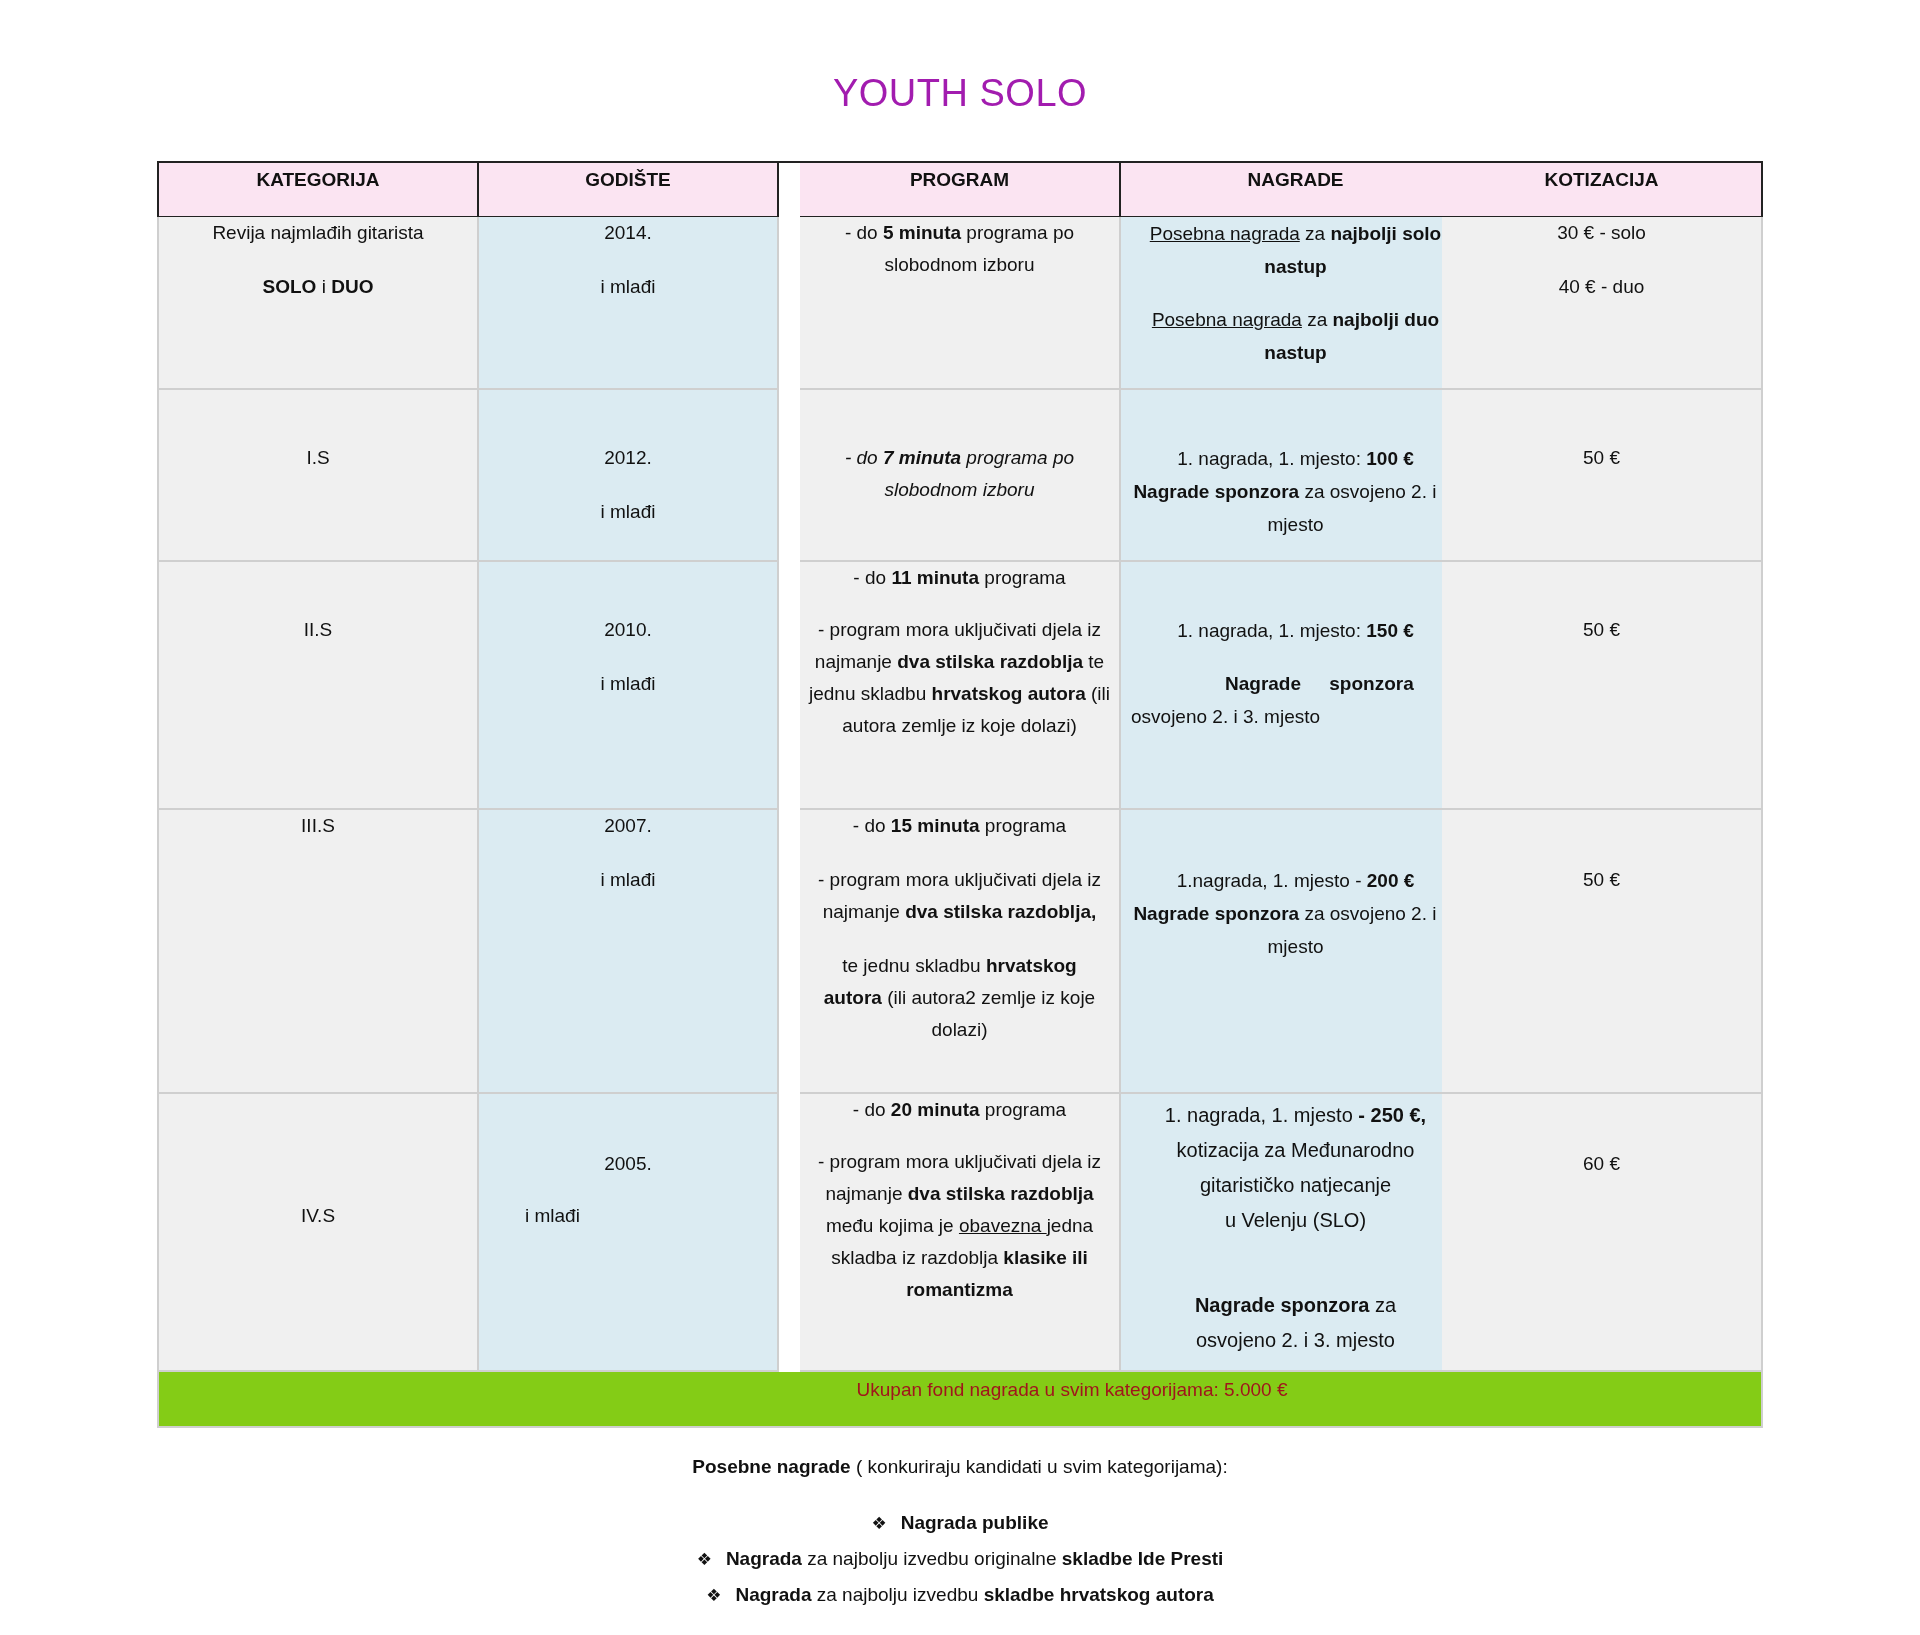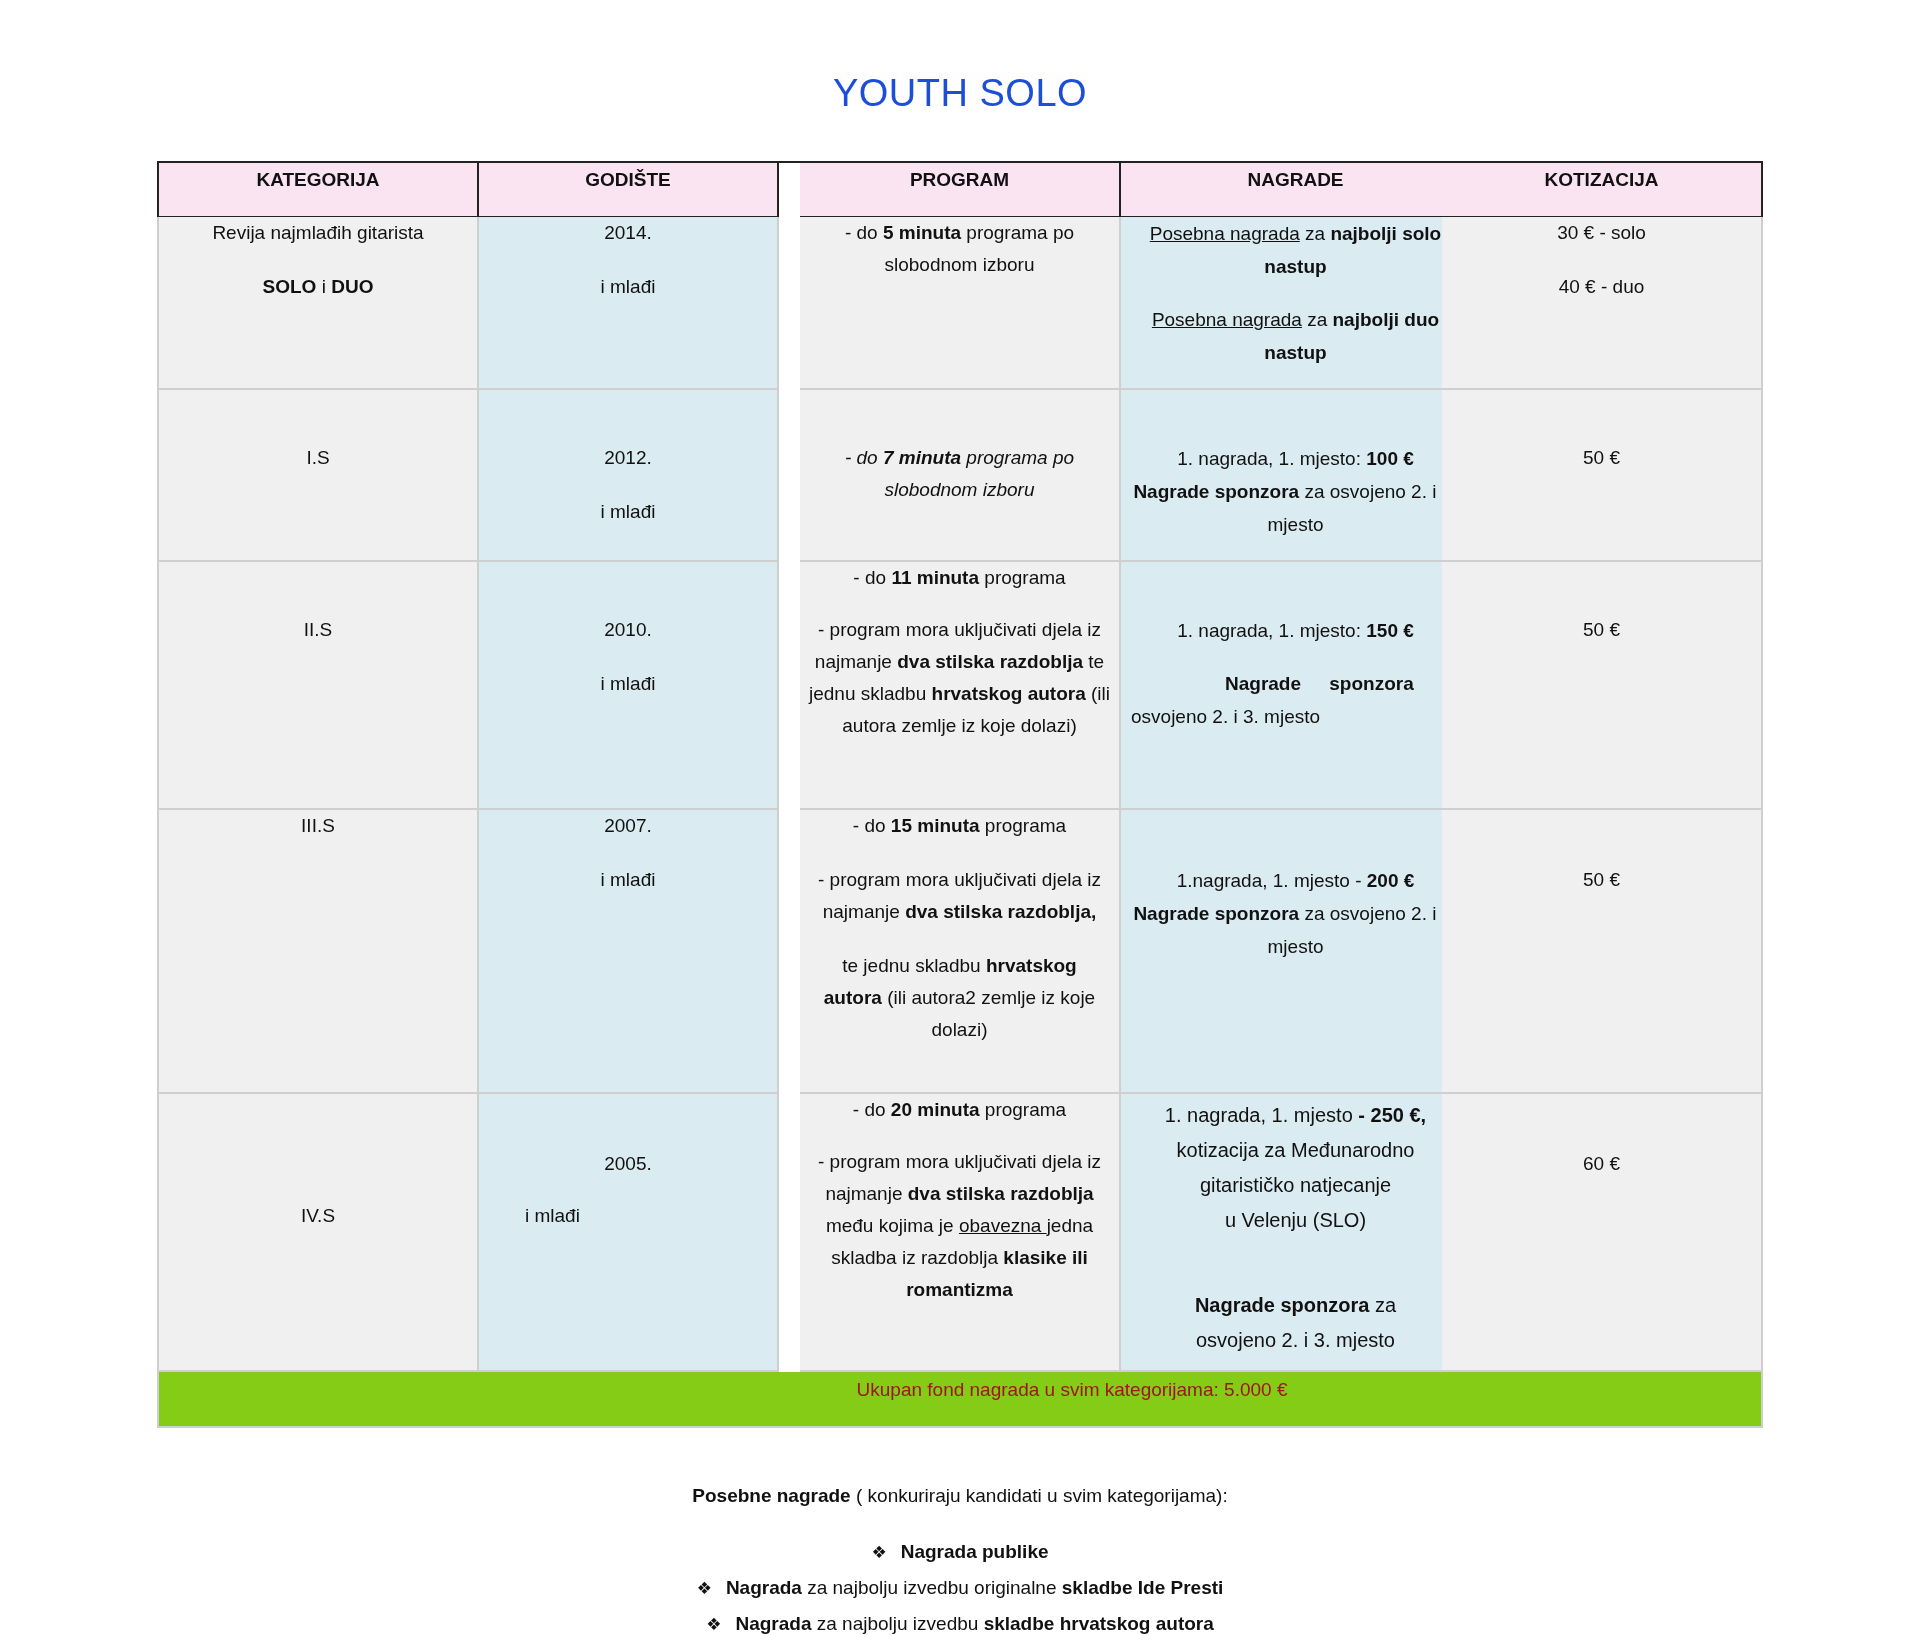--- a/index.html
+++ b/index.html
@@ -1,40 +1,40 @@
 <!DOCTYPE html>
 <html><head>
 <meta charset="utf-8">
 <style>
   html, body { margin:0; padding:0; background:#ffffff; }
   body { width:1920px; height:1635px; position:relative; overflow:hidden;
          font-family:"Liberation Sans", sans-serif; color:#111; }
   .title { position:absolute; left:0; width:1920px; top:72px; text-align:center;
-           font-family:"Liberation Sans", sans-serif; font-size:38px; letter-spacing:0.5px; color:#1d4ed8; }
+           font-family:"Liberation Sans", sans-serif; font-size:38px; letter-spacing:0.5px; color:#a21caf; }
   .tbl { position:absolute; left:157px; top:161px; width:1606px; }
   .row { position:absolute; left:0; width:1606px; display:block; }
   .cell { position:absolute; top:0; bottom:0; box-sizing:border-box; text-align:center;
           font-family:"Liberation Sans", sans-serif; font-size:19px; line-height:32px;
           border-right:2px solid #cfcfcf; border-bottom:2px solid #cfcfcf; }
   .c0 { left:0; width:322px; border-left:2px solid #cfcfcf; }
   .c1 { left:322px; width:300px; }
   .c2 { left:643px; width:321px; }
   .c3 { left:964px; width:351px; }
   .c4 { left:1285px; width:321px; }
   .gray { background:#f0f0f0; }
   .blue { background:#dbebf2; }
   .hdr .cell { background:#fbe4f2; font-weight:bold; border-color:#222; border-right:2px solid #222; border-bottom:3px solid #222; line-height:30px; padding-top:2px; }
   .hdr .c0 { border-left:2px solid #222; }
   .hdr { border-top:2px solid #222; }
   .p { margin:0; padding:0 8px; }
   .u { text-decoration:underline; }
   b { font-weight:bold; }
   .footer-row .cell { left:0; width:1606px; border-left:2px solid #cfcfcf; background:#84cc16; }
   .total { color:#a0161c; position:absolute; left:0; width:1606px; top:2px; text-align:center; padding-left:220px; box-sizing:border-box; }
-  .special { position:absolute; left:0; width:1920px; text-align:center; font-size:19px; line-height:32px;margin-top:29px; }
+  .special { position:absolute; left:0; width:1920px; text-align:center; font-size:19px; line-height:32px; }
   .bullet { font-size:17px; margin-right:14px; }
 </style>
 </head>
 <body>
 
 <div class="title">YOUTH SOLO</div>
 
 <div class="tbl">
 
   <div class="row hdr" style="top:0; height:56px;">

